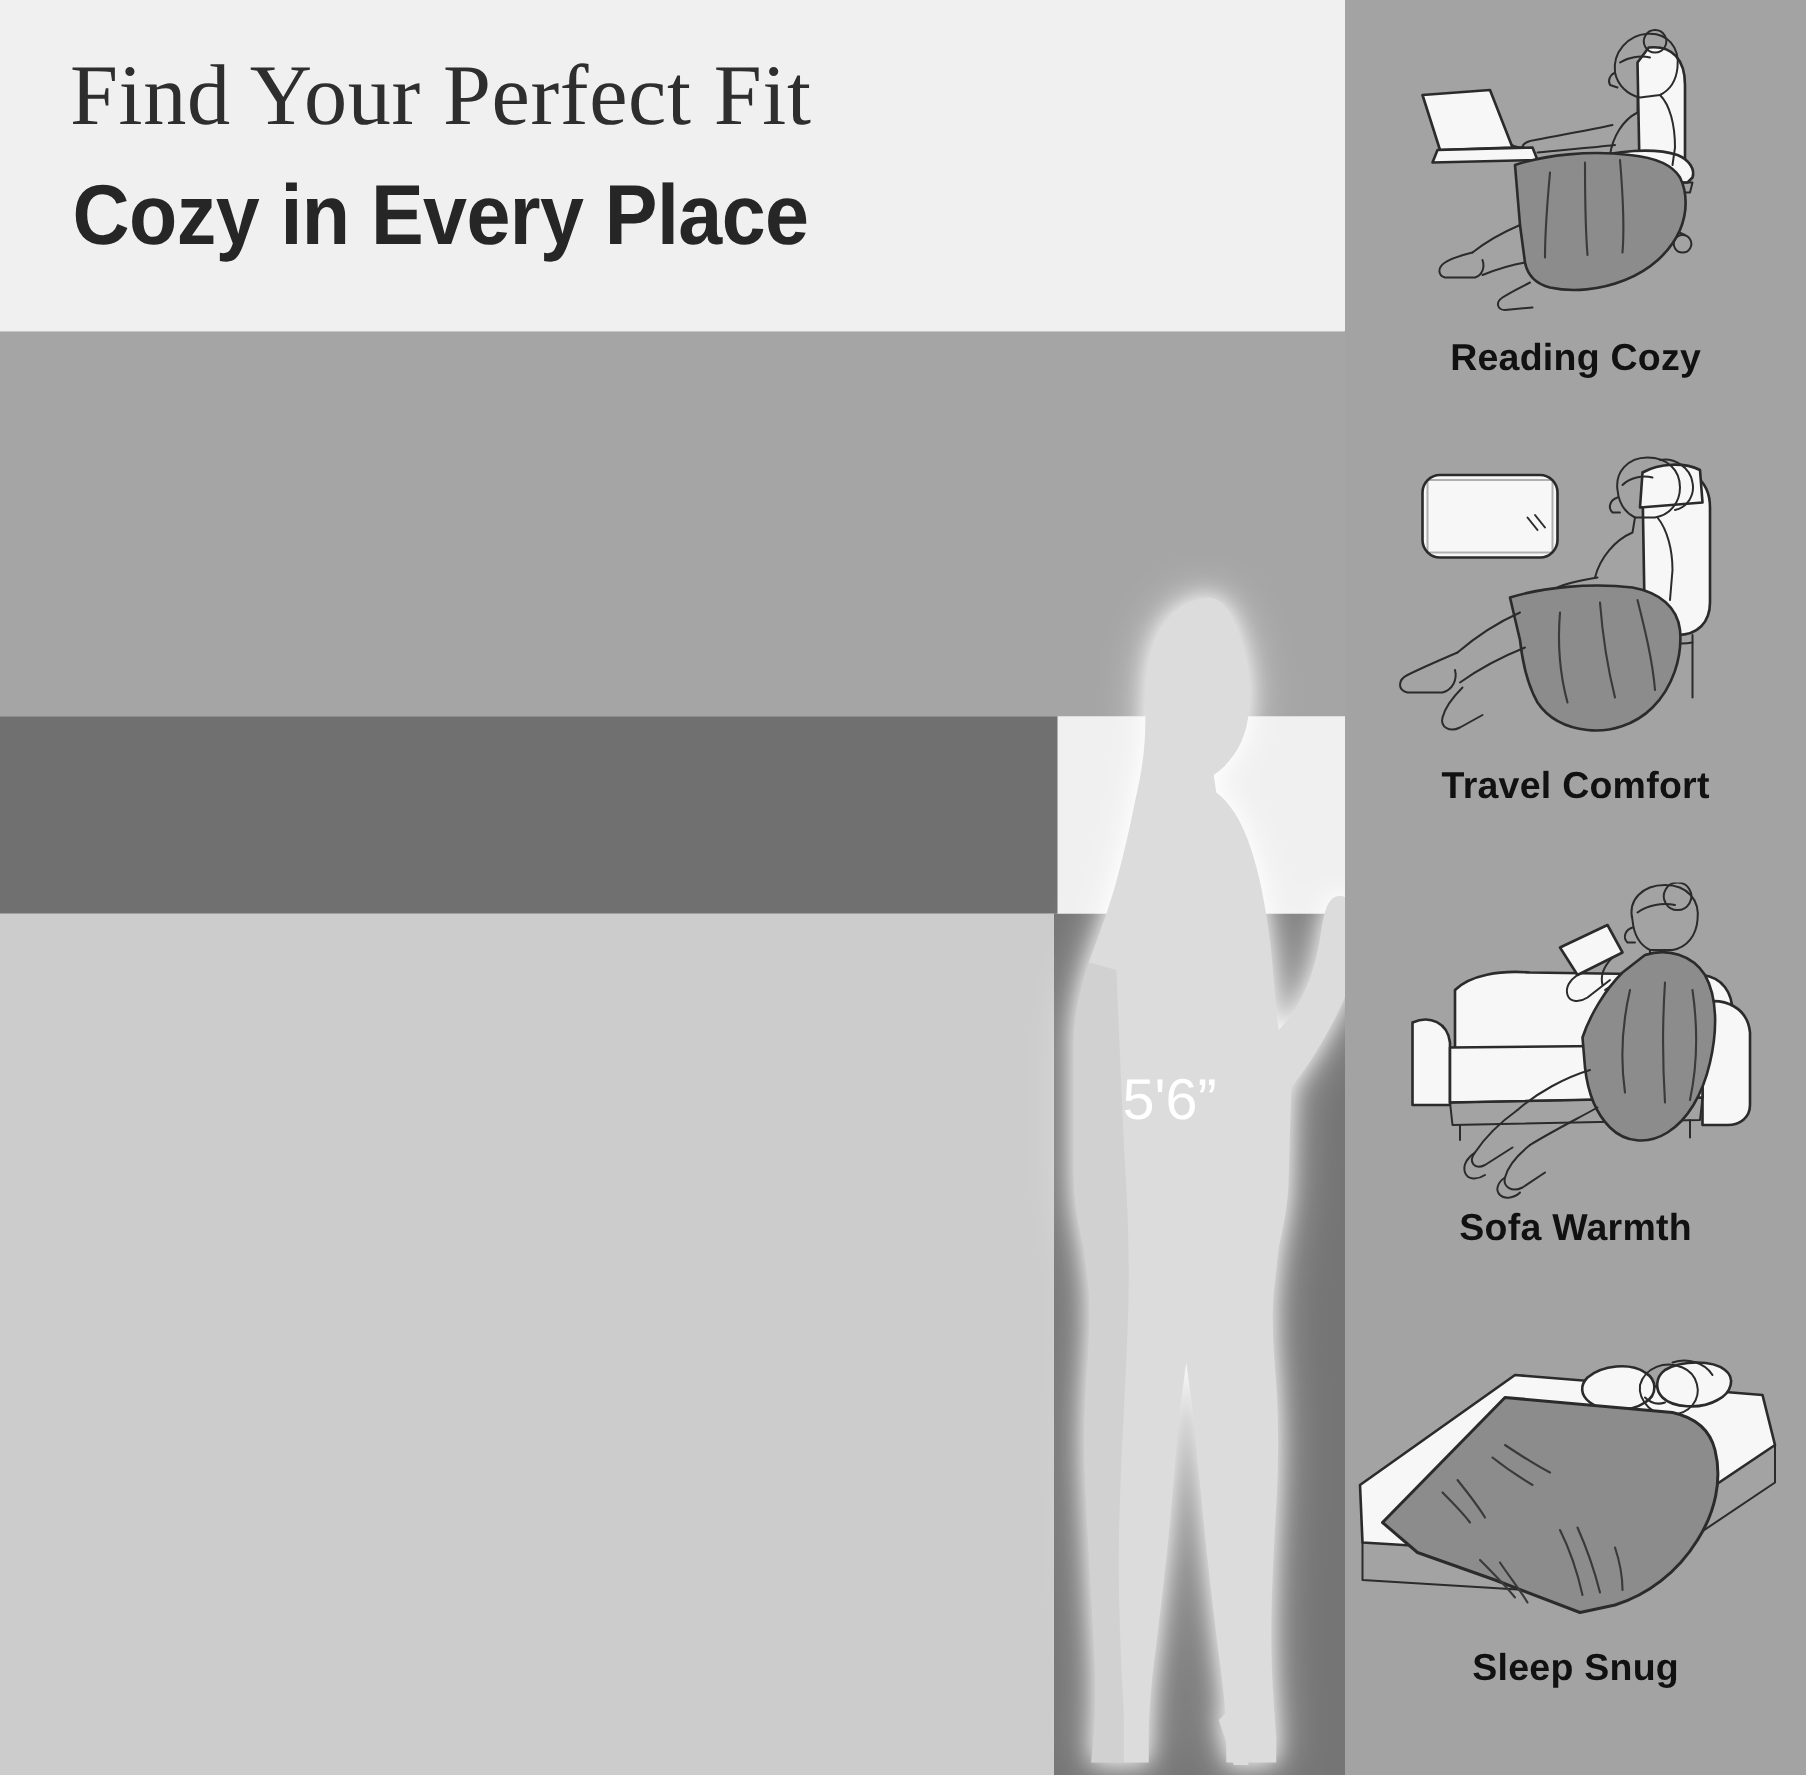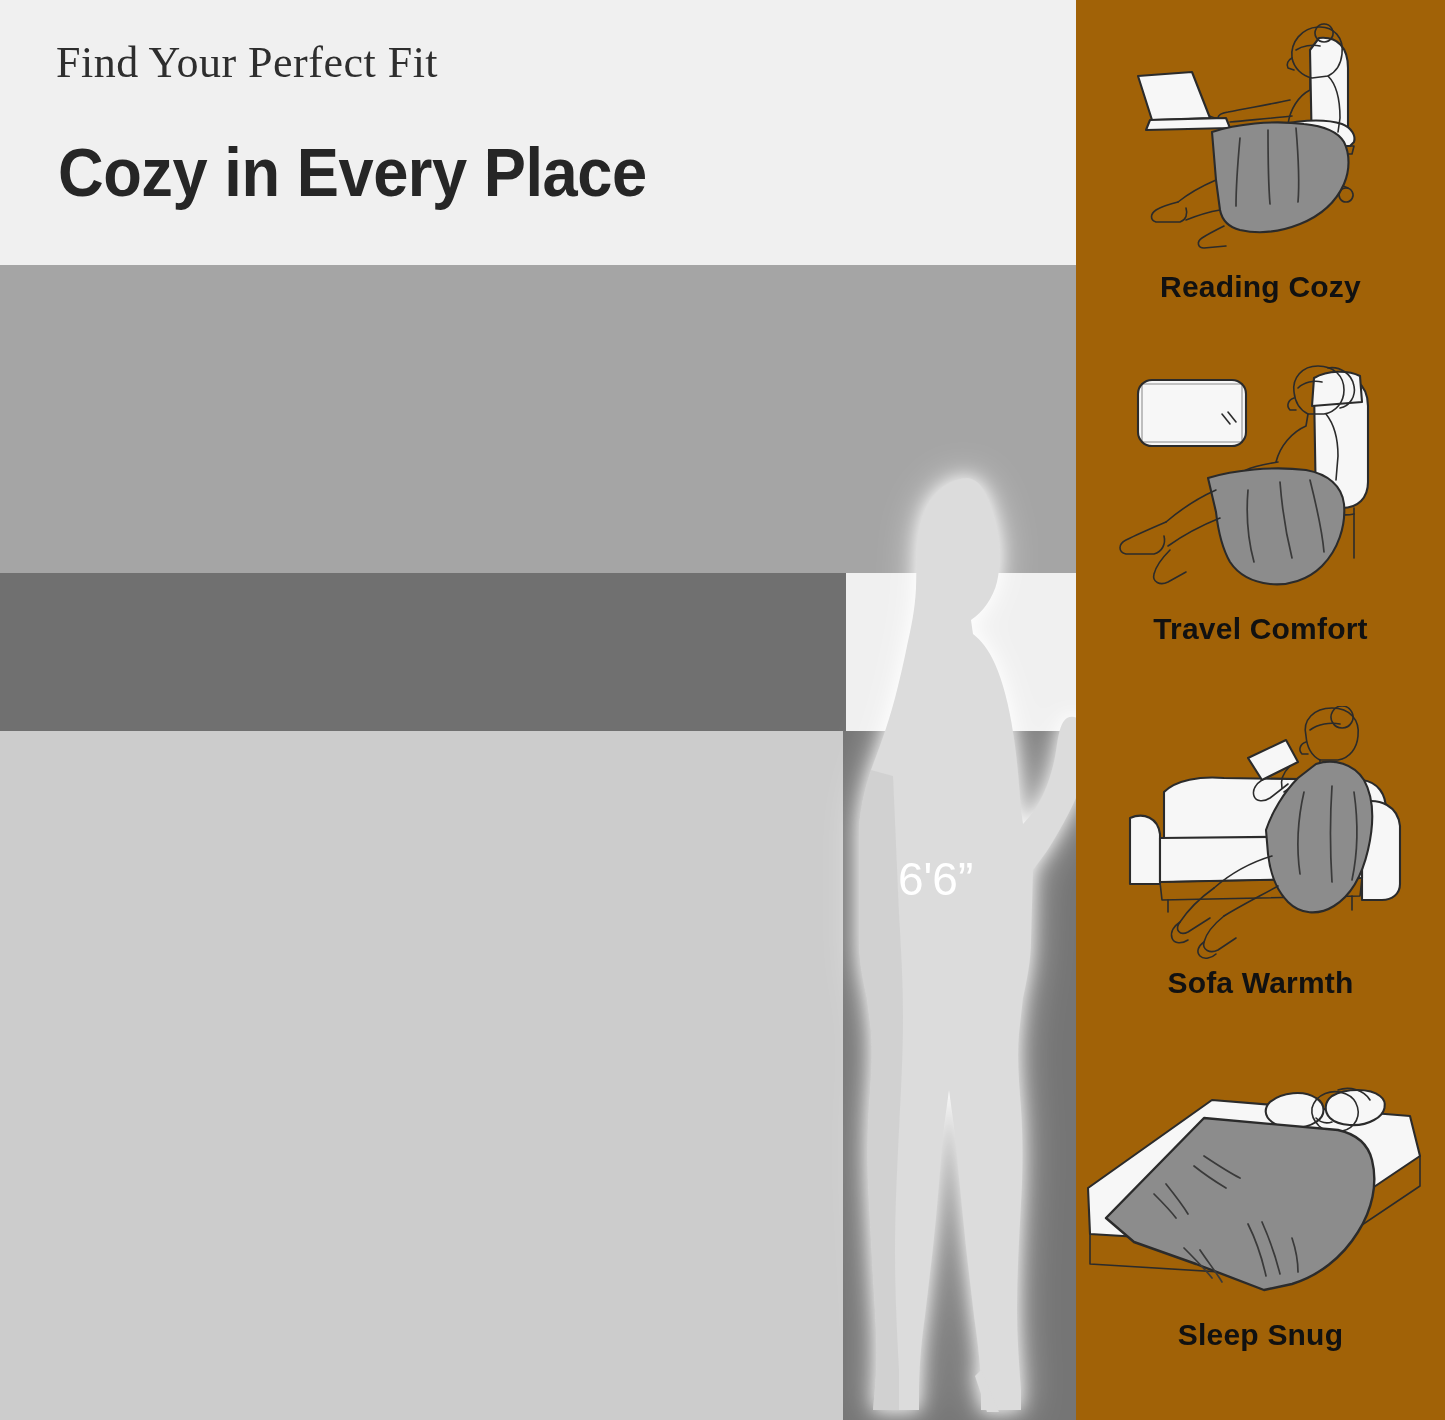--- a/index.html
+++ b/index.html
@@ -27,21 +27,21 @@
     width: 1075px;
     height: 265px;
     background: #f0f0f0;
     z-index: 6;
   }
   .headline-1 {
     position: absolute;
     left: 56px;
     top: 37px;
     font-family: "Liberation Serif", serif;
-    font-size: 44px;
+    font-size: 69px;
     font-weight: 400;
     letter-spacing: 0.5px;
     color: #2e2e2e;
     white-space: nowrap;
   }
   .headline-2 {
     position: absolute;
     left: 58px;
     top: 133px;
     font-family: "Liberation Sans", sans-serif;
@@ -138,21 +138,21 @@
     white-space: nowrap;
   }
 
   
   #use-case-panel {
     position: absolute;
     left: 1076px;
     top: 0;
     width: 369px;
     height: 1420px;
-    background: #a16207;
+    background: #a3a3a3;
     z-index: 6;
   }
   .use-case {
     position: absolute;
     left: 0;
     width: 369px;
     text-align: center;
   }
   .use-case-art {
     width: 100%;
@@ -256,21 +256,21 @@
         C80,740 82,700 84,660
         C86,620 88,582 88,548
         C88,512 86,478 84,444
         C82,400 80,350 78,306 Z
       " opacity="0.55"></path>
 
       <path class="sil-body" d="M166,900 L184,942 L172,942 L160,906 Z"></path>
     </svg>
   </div>
 
-  <div id="height-label">6'6”</div>
+  <div id="height-label">5'6”</div>
 
   <div class="header">
     <div class="headline-1">Find Your Perfect Fit</div>
     <div class="headline-2">Cozy in Every Place</div>
   </div>
 
   <div id="use-case-panel">
 
     <div class="use-case" id="use-case-0">
       <svg class="use-case-art" viewBox="0 0 369 250" height="250">

